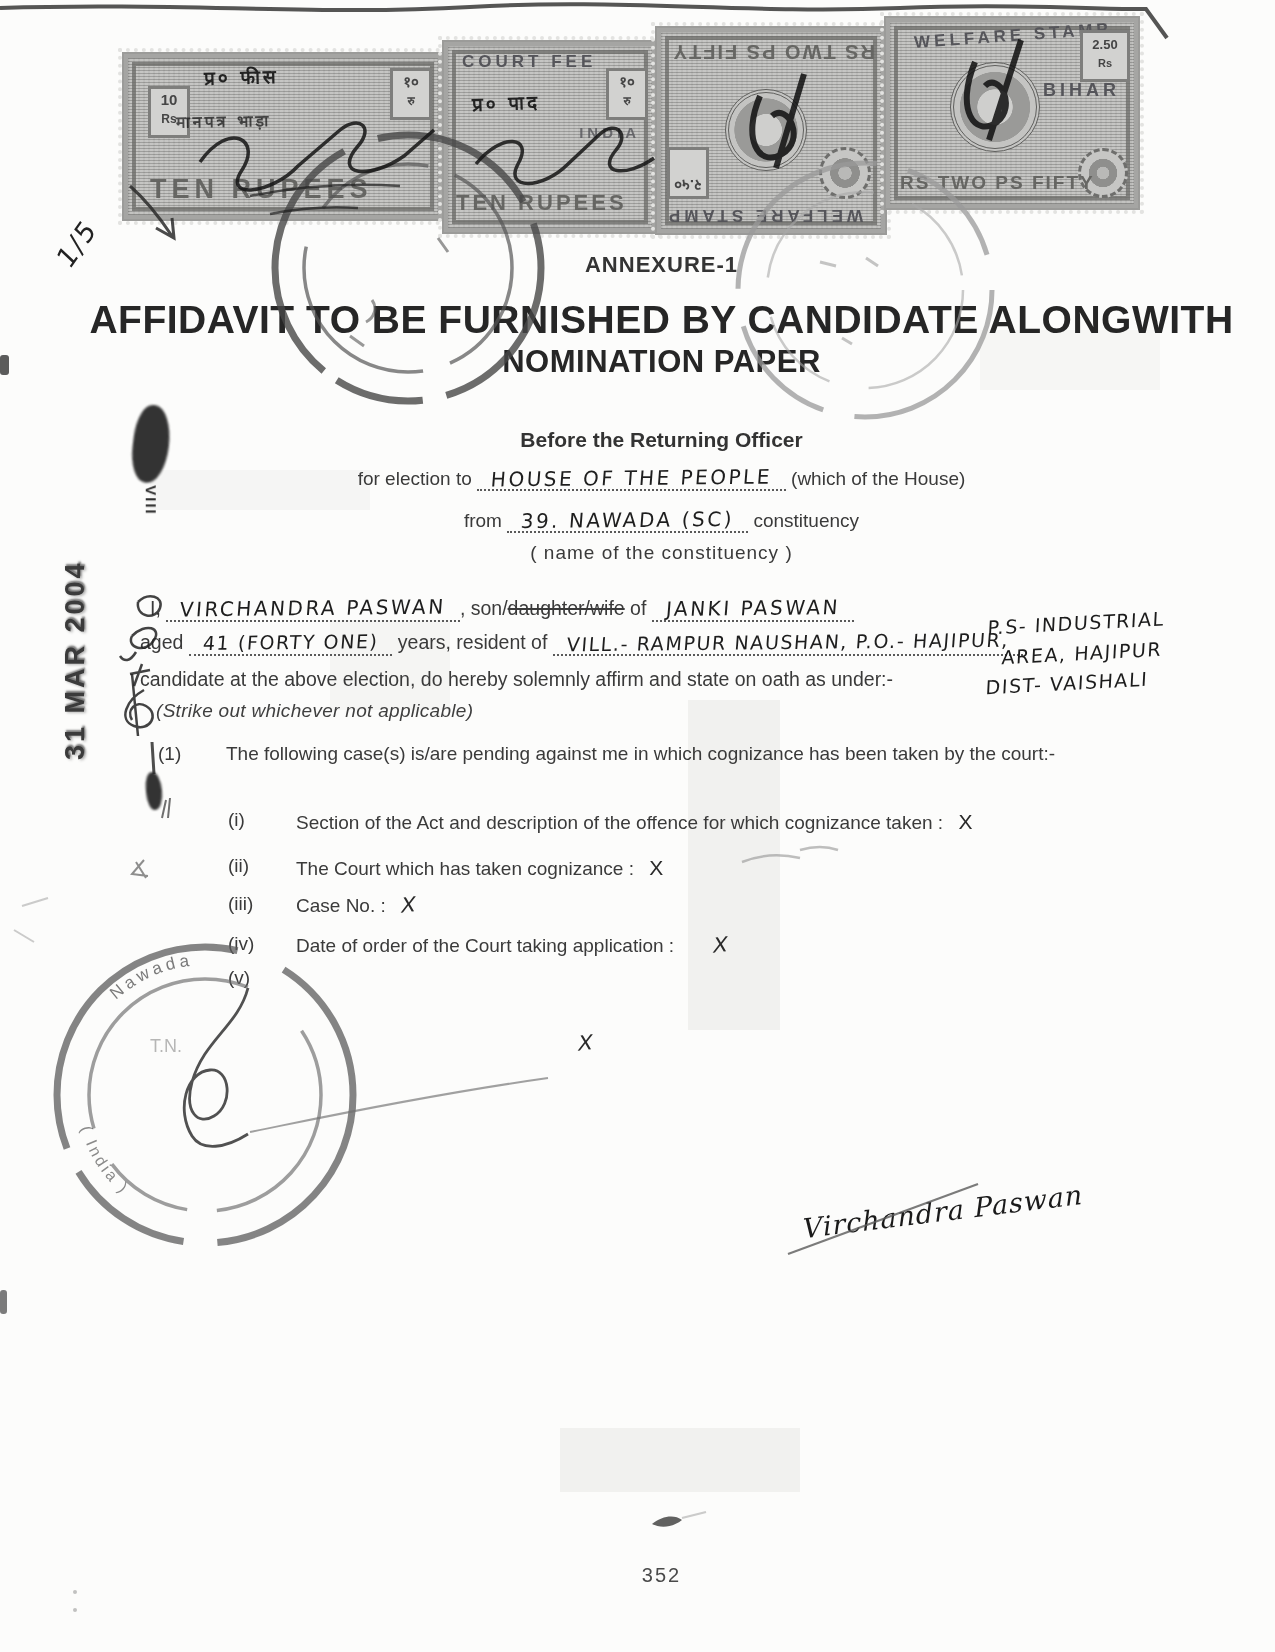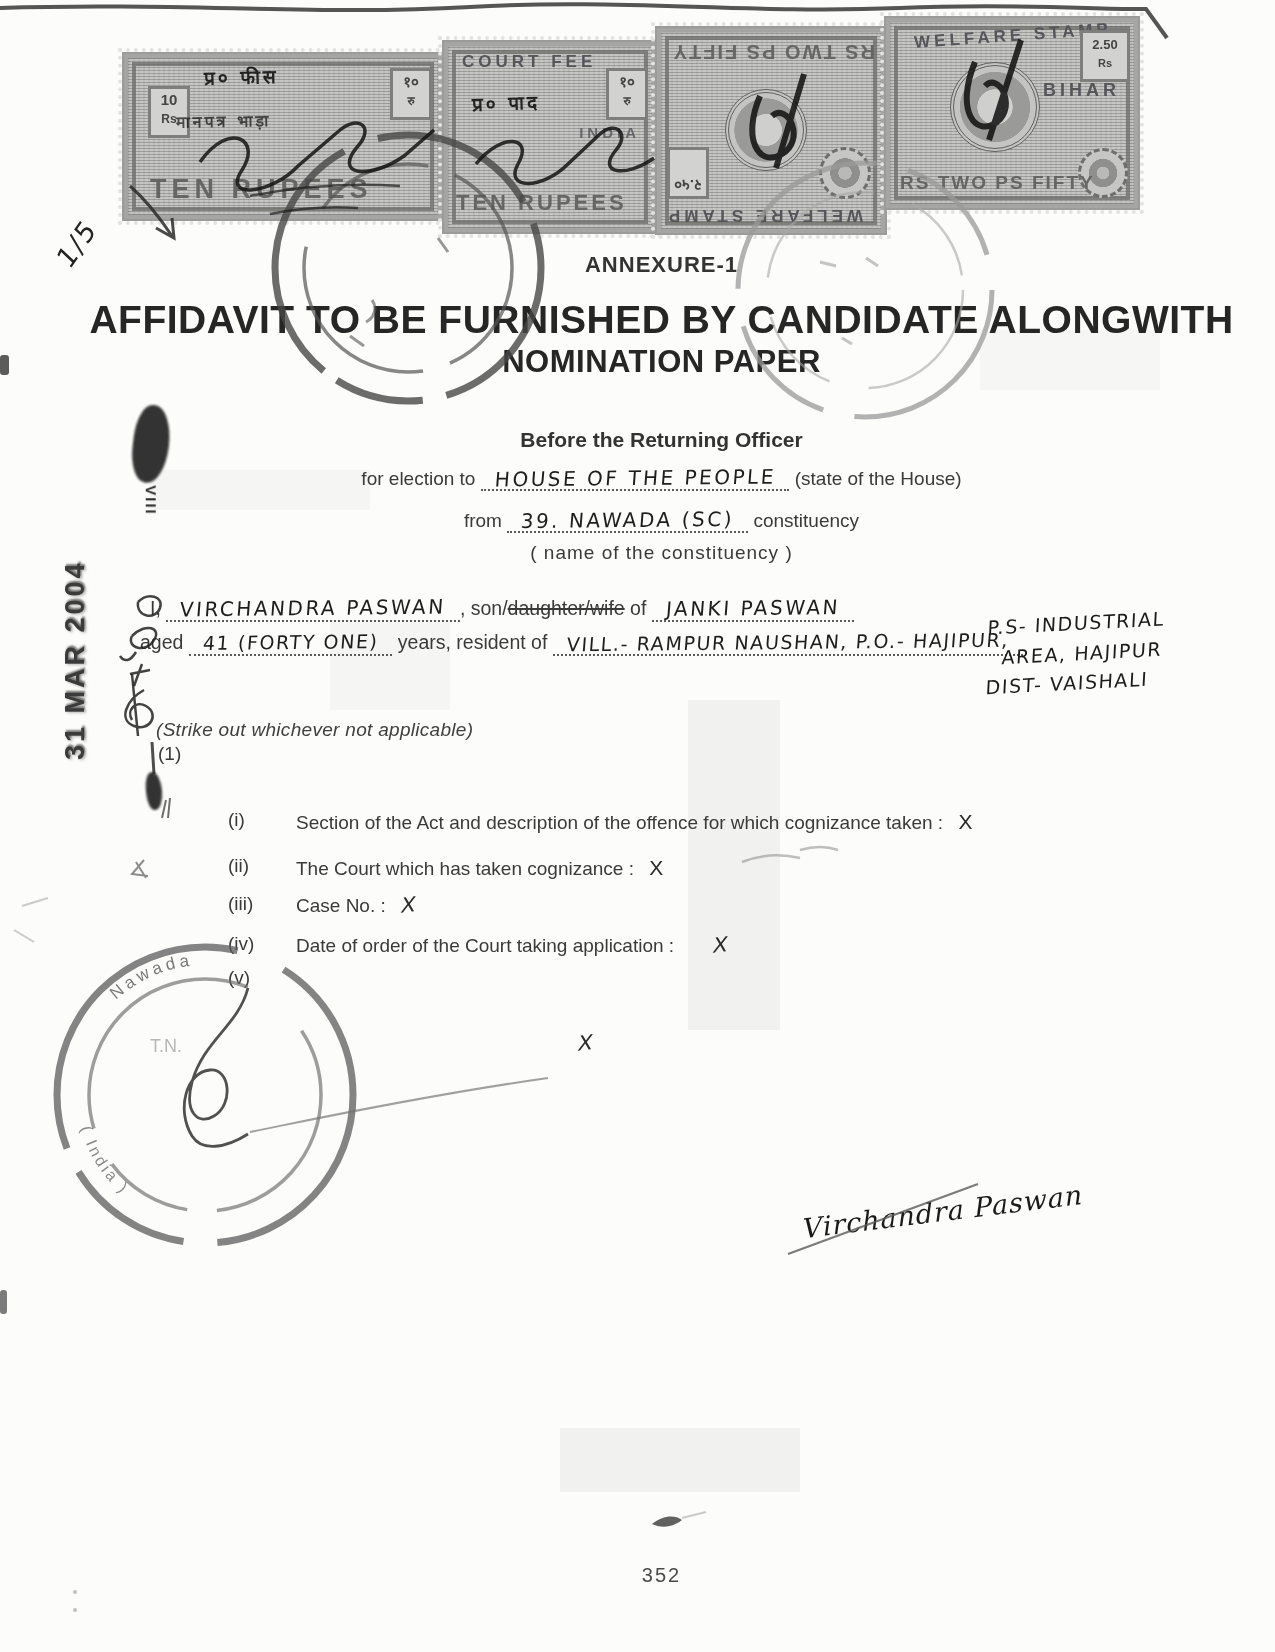--- a/index.html
+++ b/index.html
@@ -19,21 +19,21 @@
   .hw.small{font-size:19px;letter-spacing:1.6px;}
   .struck{text-decoration:line-through;text-decoration-thickness:2px;}
   .bodyline{font-size:19.5px;line-height:1.65;}
   .itemnum{position:absolute;left:0;top:0;}
   .rowitem{position:absolute;font-size:19px;line-height:1.9;}
   .rowitem .txt{display:inline;}
   .ansx{font-size:21px;margin-left:10px;color:#2a2a2a;}
   .ansx.hand{font-family:"DejaVu Sans",sans-serif;display:inline-block;transform:skewX(-14deg) rotate(-6deg);}
   .marginaddr{font-family:"DejaVu Sans",sans-serif;color:#1c1c1c;font-size:19px;letter-spacing:1.5px;
       white-space:nowrap;transform:skewX(-6deg) rotate(-3deg);}
-  .italicnote{font-size:19px;font-style:italic;color:#3f3f3f;letter-spacing:.3px;margin-top:19px;}
+  .italicnote{font-size:19px;font-style:italic;color:#3f3f3f;letter-spacing:.3px;}
   
   .stamp{position:absolute;background:#c7c7c5;border:2px solid #9b9b99;outline:4px dotted #e3e3e1;
          box-shadow:inset 0 0 0 5px #a5a5a3, inset 0 0 0 9px #c2c2c0;}
   .stamp-tex{position:absolute;inset:4px;
      background:repeating-linear-gradient(0deg,rgba(118,118,116,.5) 0 1px,rgba(196,196,194,.45) 1px 3px),
                 repeating-linear-gradient(90deg,rgba(130,130,128,.22) 0 2px,rgba(0,0,0,0) 2px 5px);}
   .stamp-frame{position:absolute;inset:8px;border:4px solid rgba(105,105,103,.75);}
   .stamp-inner{position:absolute;inset:0;}
   .cbox{position:absolute;width:36px;height:44px;border:3px solid #7e7e7c;background:#d2d2d0;
         color:#454545;font-weight:bold;text-align:center;font-size:15px;line-height:1.2;padding-top:2px;}
@@ -130,21 +130,21 @@
   </div>
 
   <div class="abs center annexure">ANNEXURE-1</div>
   <div class="abs center title1">AFFIDAVIT TO BE FURNISHED BY CANDIDATE ALONGWITH</div>
   <div class="abs center title2">NOMINATION PAPER</div>
   <div class="abs center before">Before the Returning Officer</div>
 
   <div class="abs center formline" style="top:468px;">
     <span>for election to</span>
     <span class="dotted"><span class="hw">HOUSE OF THE PEOPLE</span></span>
-    <span>(state of the House)</span>
+    <span>(which of the House)</span>
   </div>
 
   <div class="abs center formline" style="top:510px;">
     <span>from</span>
     <span class="dotted"><span class="hw">39. NAWADA (SC)</span></span>
     <span>constituency</span>
   </div>
 
   <div class="abs center formline" style="top:542px;letter-spacing:1px;">( name of the constituency )</div>
 
@@ -156,29 +156,31 @@
     <span class="dotted"><span class="hw">JANKI PASWAN</span></span>
   </div>
 
   <div class="abs bodyline" style="left:140px;top:626px;width:1010px;white-space:nowrap;">
     <span>aged</span>
     <span class="dotted"><span class="hw small">41 (FORTY ONE)</span></span>
     <span>years, resident of</span>
     <span class="dotted"><span class="hw small">VILL.- RAMPUR NAUSHAN, P.O.- HAJIPUR,</span></span>
   </div>
 
+  <div class="abs bodyline" style="left:140px;top:663px;width:880px;">candidate at the above election, do hereby solemnly affirm and state on oath as under:-</div>
 
   <div class="abs marginaddr" style="left:988px;top:612px;">P.S- INDUSTRIAL</div>
   <div class="abs marginaddr" style="left:1002px;top:642px;">AREA, HAJIPUR</div>
   <div class="abs marginaddr" style="left:986px;top:672px;">DIST- VAISHALI</div>
 
   <div class="abs italicnote" style="left:156px;top:700px;">(Strike out whichever not applicable)</div>
 
   <div class="rowitem" style="left:158px;top:736px;width:950px;padding-left:68px;">
     <span class="itemnum">(1)</span>
+    <span class="txt" style="display:inline-block;width:880px;">The following case(s) is/are pending against me in which cognizance has been taken by the court:-</span>
   </div>
 
   <div class="rowitem" style="left:228px;top:802px;width:920px;padding-left:68px;">
     <span class="itemnum">(i)</span>
     <span class="txt">Section of the Act and description of the offence for which cognizance taken :</span>
     <span class="ansx">X</span>
   </div>
   <div class="rowitem" style="left:228px;top:848px;width:920px;padding-left:68px;">
     <span class="itemnum">(ii)</span>
     <span class="txt">The Court which has taken cognizance :</span>

